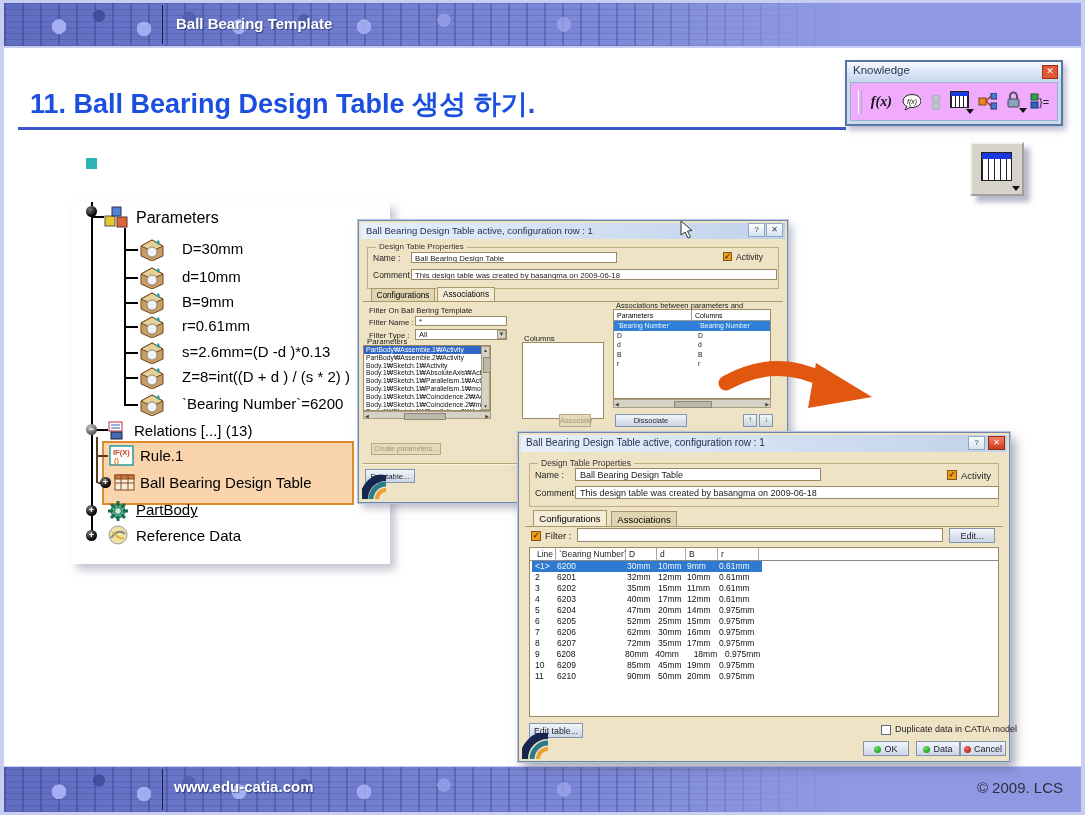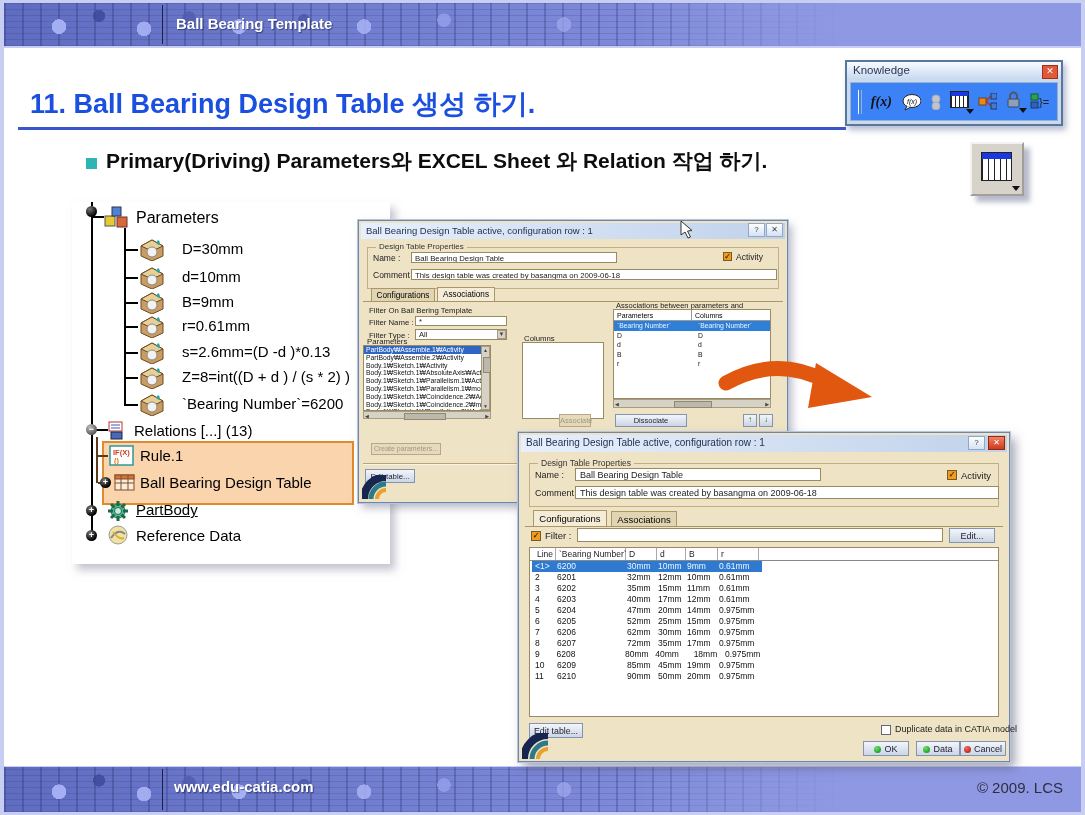--- a/index.html
+++ b/index.html
@@ -34,21 +34,21 @@
   .page-title{position:absolute;left:26px;top:38px;font-size:27px;font-weight:bold;color:#1b4fe0;}
   .title-underline{position:absolute;left:14px;top:79px;width:828px;height:3px;background:#3a56cc;}
 
   
   .kn{left:841px;top:12px;width:214px;height:62px;background:#c9d9ee;
       border:2px solid #56789e;box-shadow:3px 4px 6px rgba(110,120,160,.5);}
   .kn-title{height:17px;background:linear-gradient(#f8fbff,#c9daf0);font-size:11.5px;color:#2a3a55;
             padding:2px 0 0 6px;box-sizing:border-box;}
   .kn-close{position:absolute;right:3px;top:3px;width:14px;height:12px;background:#e05a3a;
             border:1px solid #a03018;color:#fff;font-size:9px;line-height:10px;text-align:center;}
-  .kn-body{position:absolute;left:3px;right:3px;top:20px;bottom:3px;background:#3b82f6;
+  .kn-body{position:absolute;left:3px;right:3px;top:20px;bottom:3px;background:#f0abfc;
            border:1px solid #9ab0cc;display:flex;align-items:center;gap:9px;padding:0 7px;box-sizing:border-box;}
   .kn-grip{width:2px;height:24px;border-left:1px solid #fff;border-right:1px solid #9ab0cc;}
   .fx-txt{font-family:"Liberation Serif",serif;font-style:italic;font-weight:bold;font-size:14px;color:#111;}
 
   .dt-grid{width:17px;height:15px;background:
       linear-gradient(#1a38e0 0 4px, transparent 4px),
       repeating-linear-gradient(90deg,#222 0 1px, #fff 1px 4px),
       repeating-linear-gradient(0deg,#222 0 1px, #fff 1px 4px);
       border:1px solid #222;}
   .tri{width:0;height:0;border-left:4px solid transparent;border-right:4px solid transparent;
@@ -161,21 +161,20 @@
       </span>
       <svg width="22" height="17">
         <rect x="1" y="1" width="7" height="6" fill="#30a050" stroke="#1a5a2a"></rect>
         <rect x="1" y="9" width="7" height="6" fill="#3060c0" stroke="#1a3a6a"></rect>
         <text x="9" y="13" font-size="11" fill="#222">}=</text>
       </svg>
     </div>
   </div>
 
   <div class="abs bullet-sq"></div>
-  <div class="abs bullet-text">Primary(Driving) Parameters와 EXCEL Sheet 와 Relation 작업 하기.</div>
   <div class="abs cmd-btn">
     <span class="dt-grid"></span>
       <span class="tri"></span>
   </div>
 
   <div class="abs tree">
     <div class="hl-box"></div>
 
     <div class="tline" style="left:19px;top:0;width:2px;height:4px;"></div>
     <div class="thandle" style="left:14px;top:4px;"></div>

